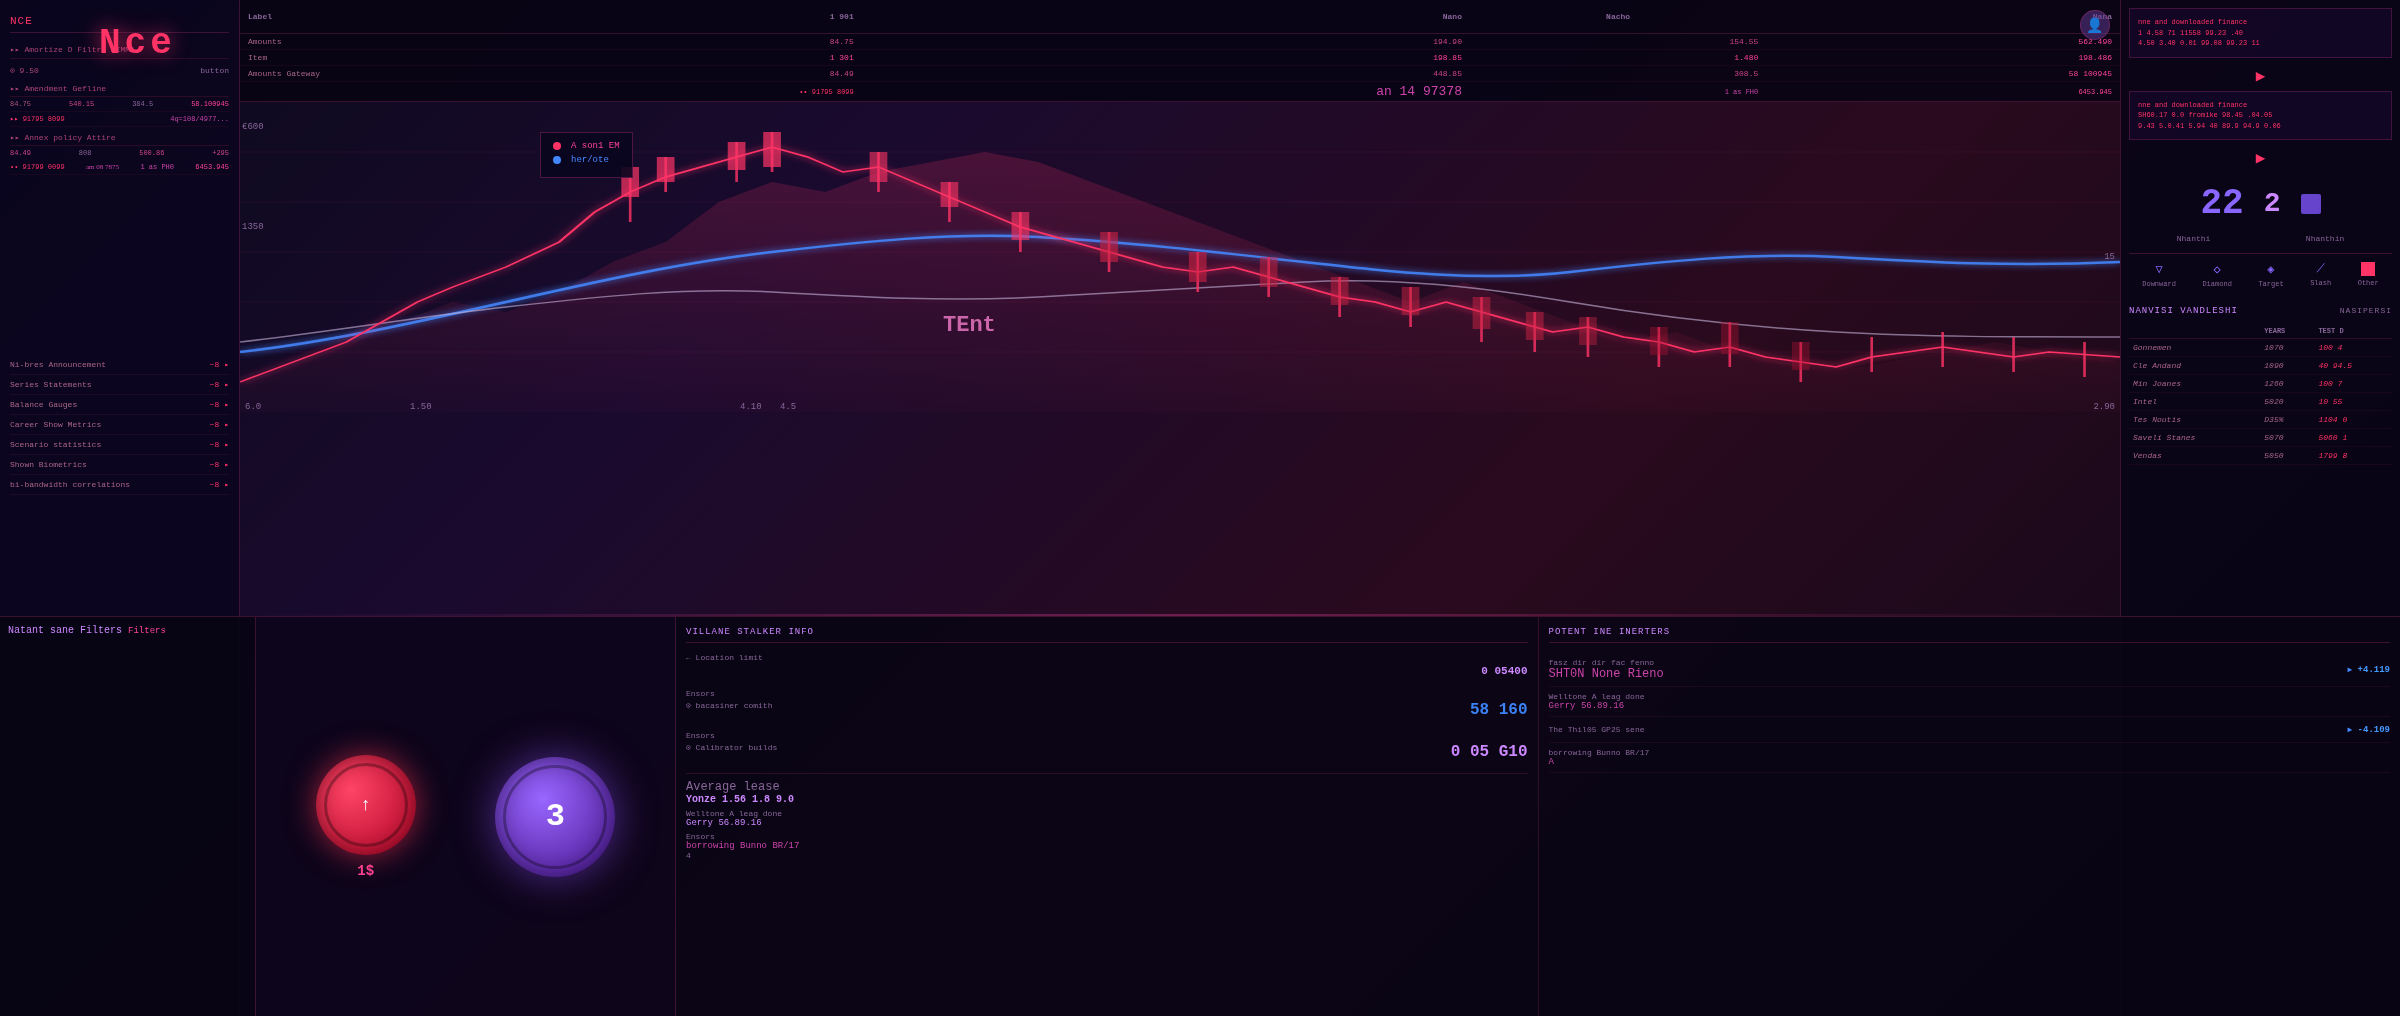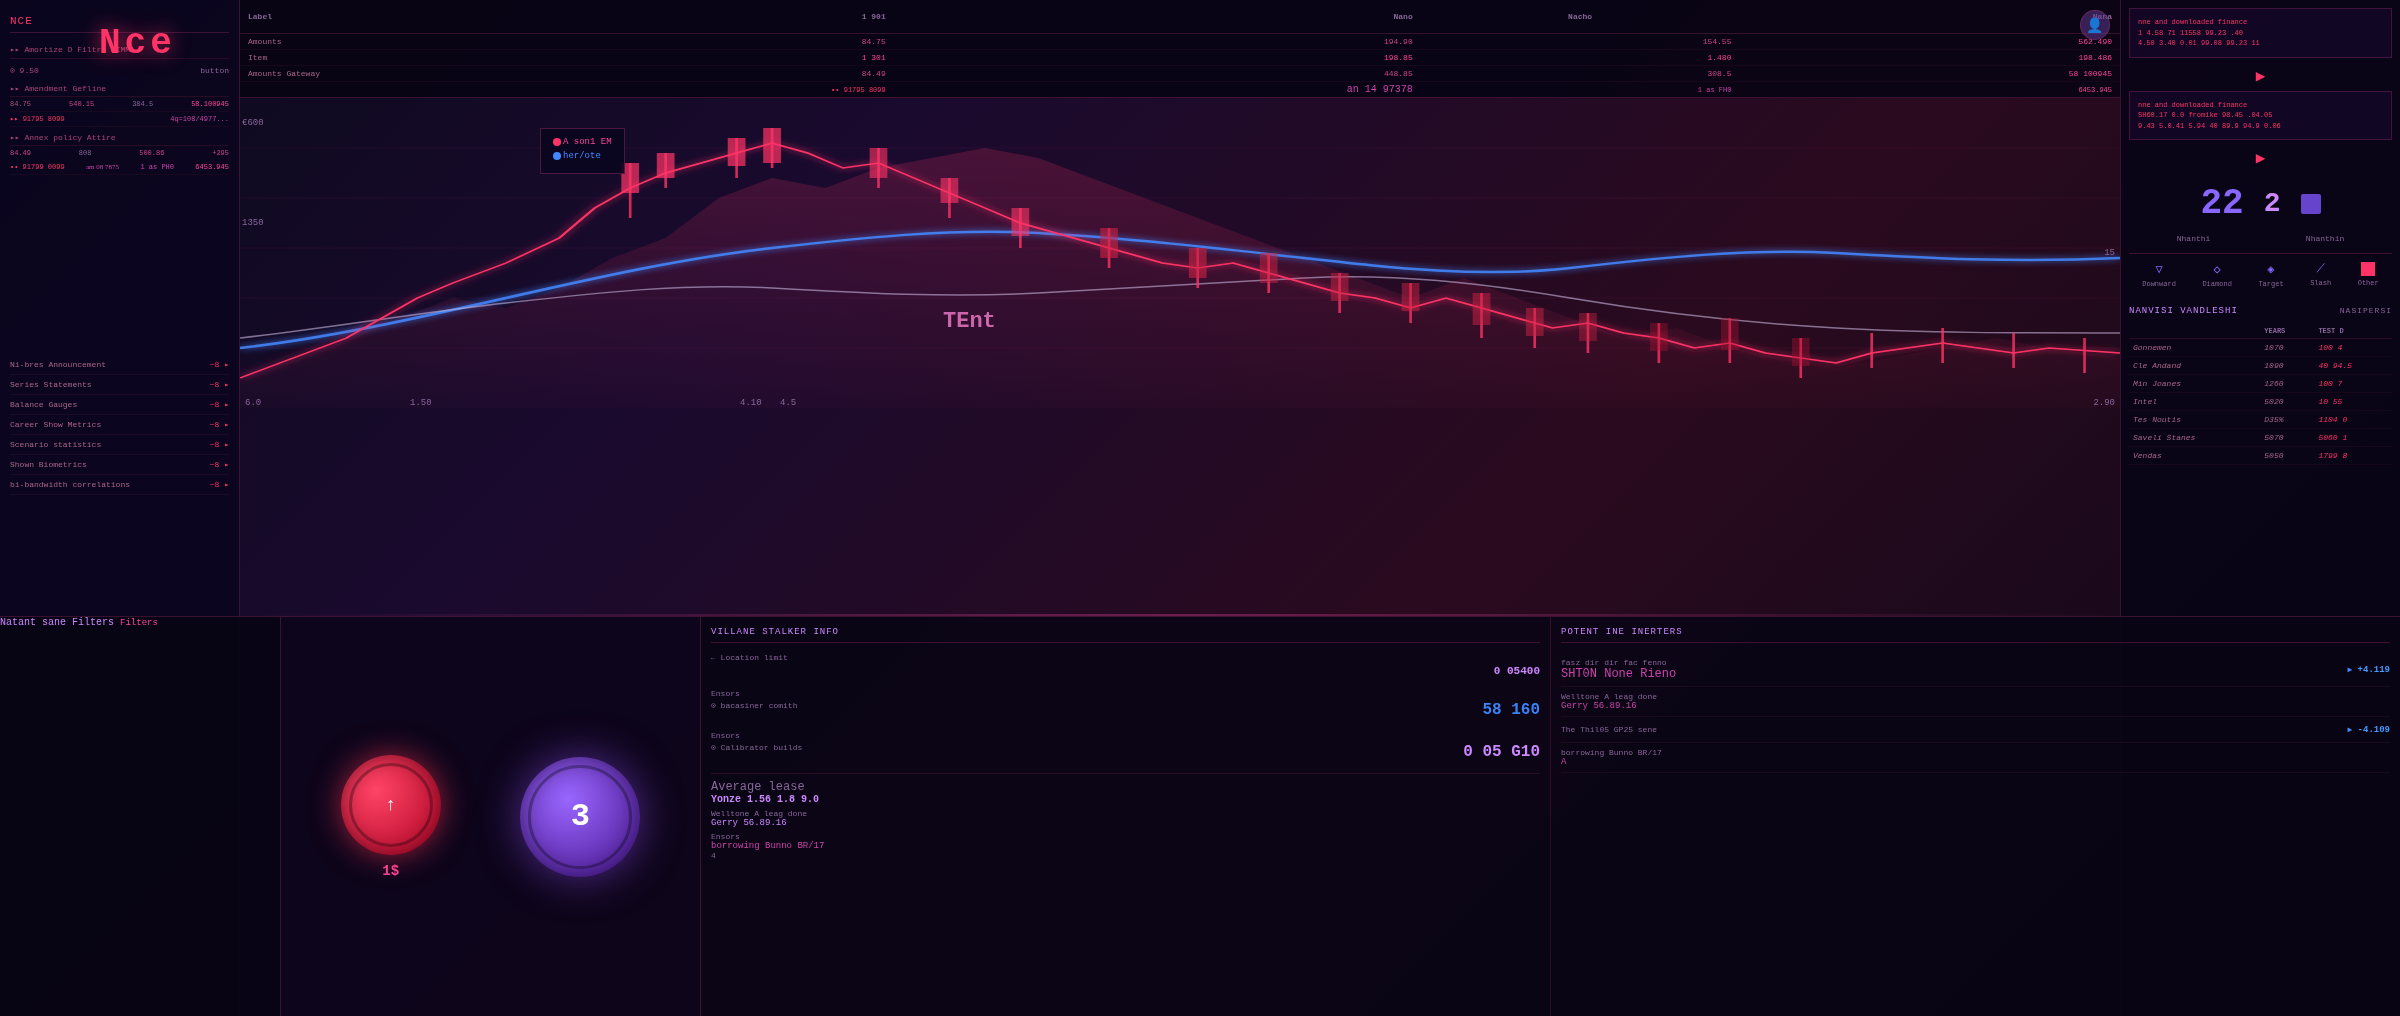--- a/index.html
+++ b/index.html
@@ -31,21 +31,21 @@
       padding: 5px 0;
       border-bottom: 1px solid rgba(180, 50, 120, 0.3);
       margin-bottom: 8px;
       text-transform: uppercase;
       letter-spacing: 1px;
     }
 
     .legend-item {
       display: flex;
       align-items: center;
-      gap: 2px;
+      gap: 10px;
       margin-bottom: 4px;
     }
 
     
     .right-panel {
       position: absolute;
       right: 0;
       top: 0;
       width: 280px;
       height: 100%;
@@ -123,24 +123,25 @@
     .bottom-section {
       position: absolute;
       bottom: 0;
       left: 0;
       right: 0;
       height: 400px;
       display: flex;
     }
 
     .bottom-left {
-      width: 281px;
+      width: 256px;
       background: rgba(8, 4, 20, 0.92);
       border-right: 1px solid rgba(180, 50, 120, 0.3);
       border-top: 1px solid rgba(180, 50, 120, 0.3);
+      padding: 8px;
     }
 
     .bottom-left-title {
       color: #ff4499;
       font-size: 10px;
       margin-bottom: 8px;
       display: flex;
       align-items: center;
       gap: 6px;
     }
@@ -452,21 +453,21 @@
         <tr>
           <td style="color:#aa6688;padding:3px 8px;border-bottom:1px solid rgba(80,20,50,0.2);">Amounts Gateway</td>
           <td style="color:#cc4488;padding:3px 8px;text-align:right;border-bottom:1px solid rgba(80,20,50,0.2);">84.49</td>
           <td style="color:#cc4488;padding:3px 8px;text-align:right;border-bottom:1px solid rgba(80,20,50,0.2);">448.85</td>
           <td style="color:#cc4488;padding:3px 8px;text-align:right;border-bottom:1px solid rgba(80,20,50,0.2);">308.5</td>
           <td style="color:#ff4499;padding:3px 8px;text-align:right;border-bottom:1px solid rgba(80,20,50,0.2);">58 100945</td>
         </tr>
         <tr>
           <td style="color:#aa4477;padding:2px 8px;font-size:7px;"></td>
           <td style="color:#ff3366;padding:2px 8px;text-align:right;font-size:7px;">•• 91795 8099</td>
-          <td style="color:#cc44aa;padding:2px 8px;text-align:right;font-size:10px;">an 14 97378</td>
+          <td style="color:#cc44aa;padding:2px 8px;text-align:right;font-size:13px;">an 14 97378</td>
           <td style="color:#cc44aa;padding:2px 8px;text-align:right;font-size:7px;">1 as FH0</td>
           <td style="color:#ff4499;padding:2px 8px;text-align:right;font-size:7px;">6453.945</td>
         </tr>
       </tbody>
     </table>
   </div>
 
   <div style="position:relative;flex:1;">
     
     <div style="position:absolute;left:2px;top:20px;color:#886699;font-size:9px;z-index:5;">€600</div>

